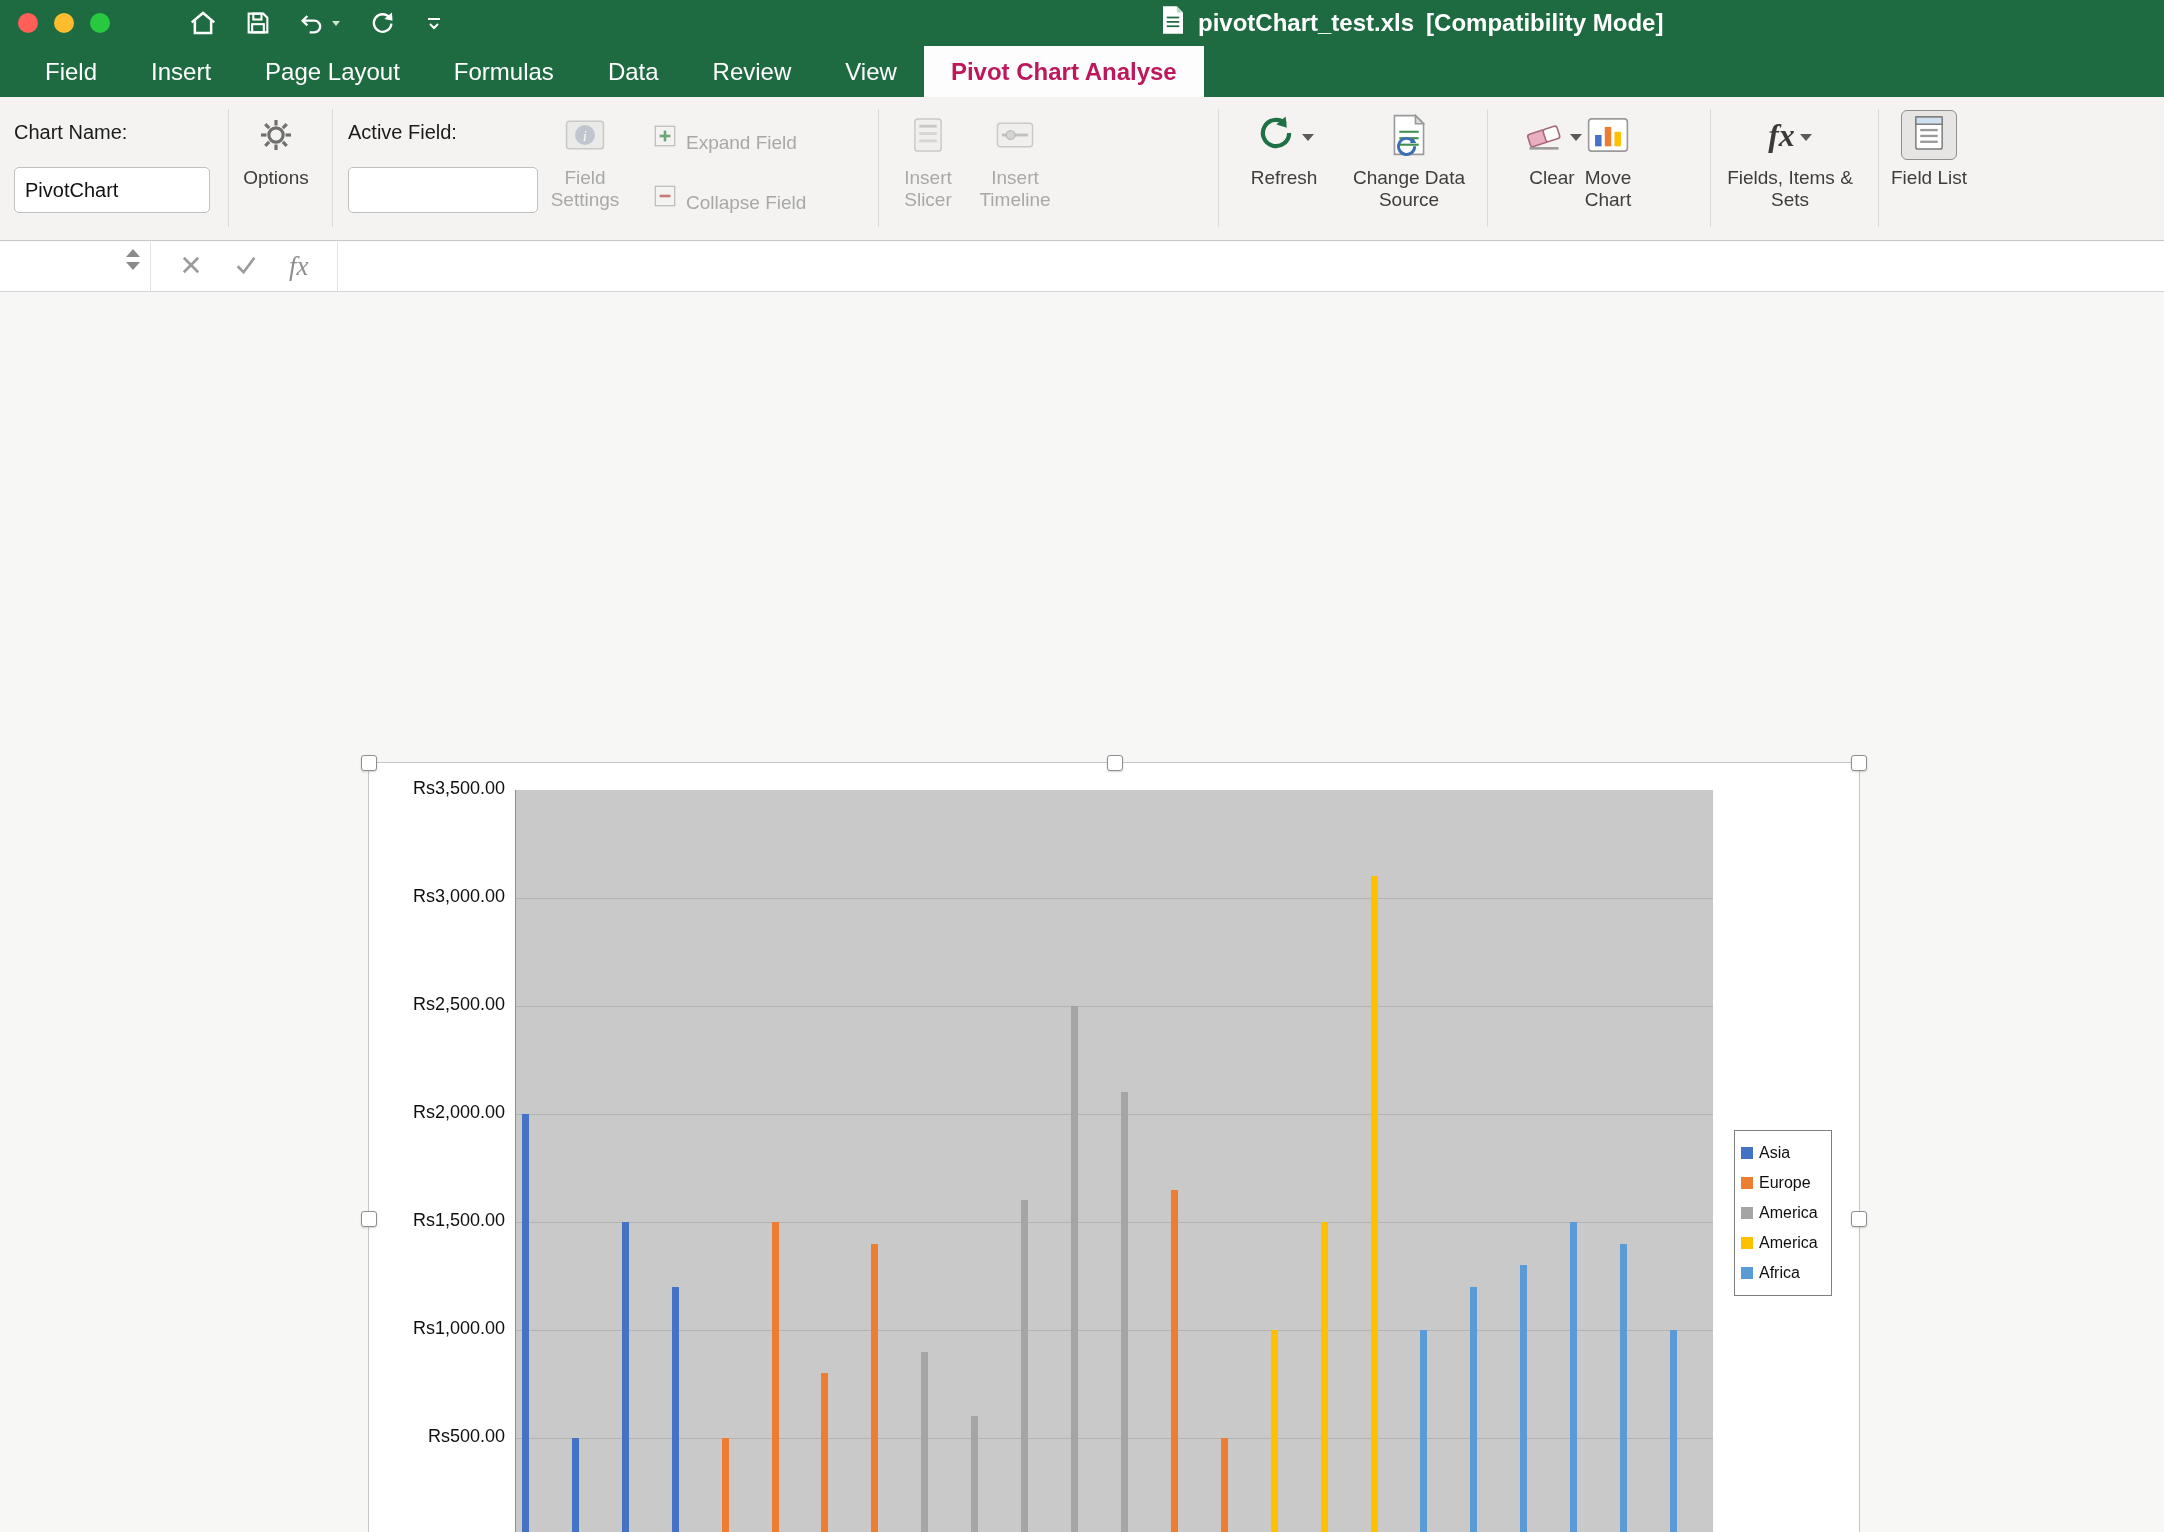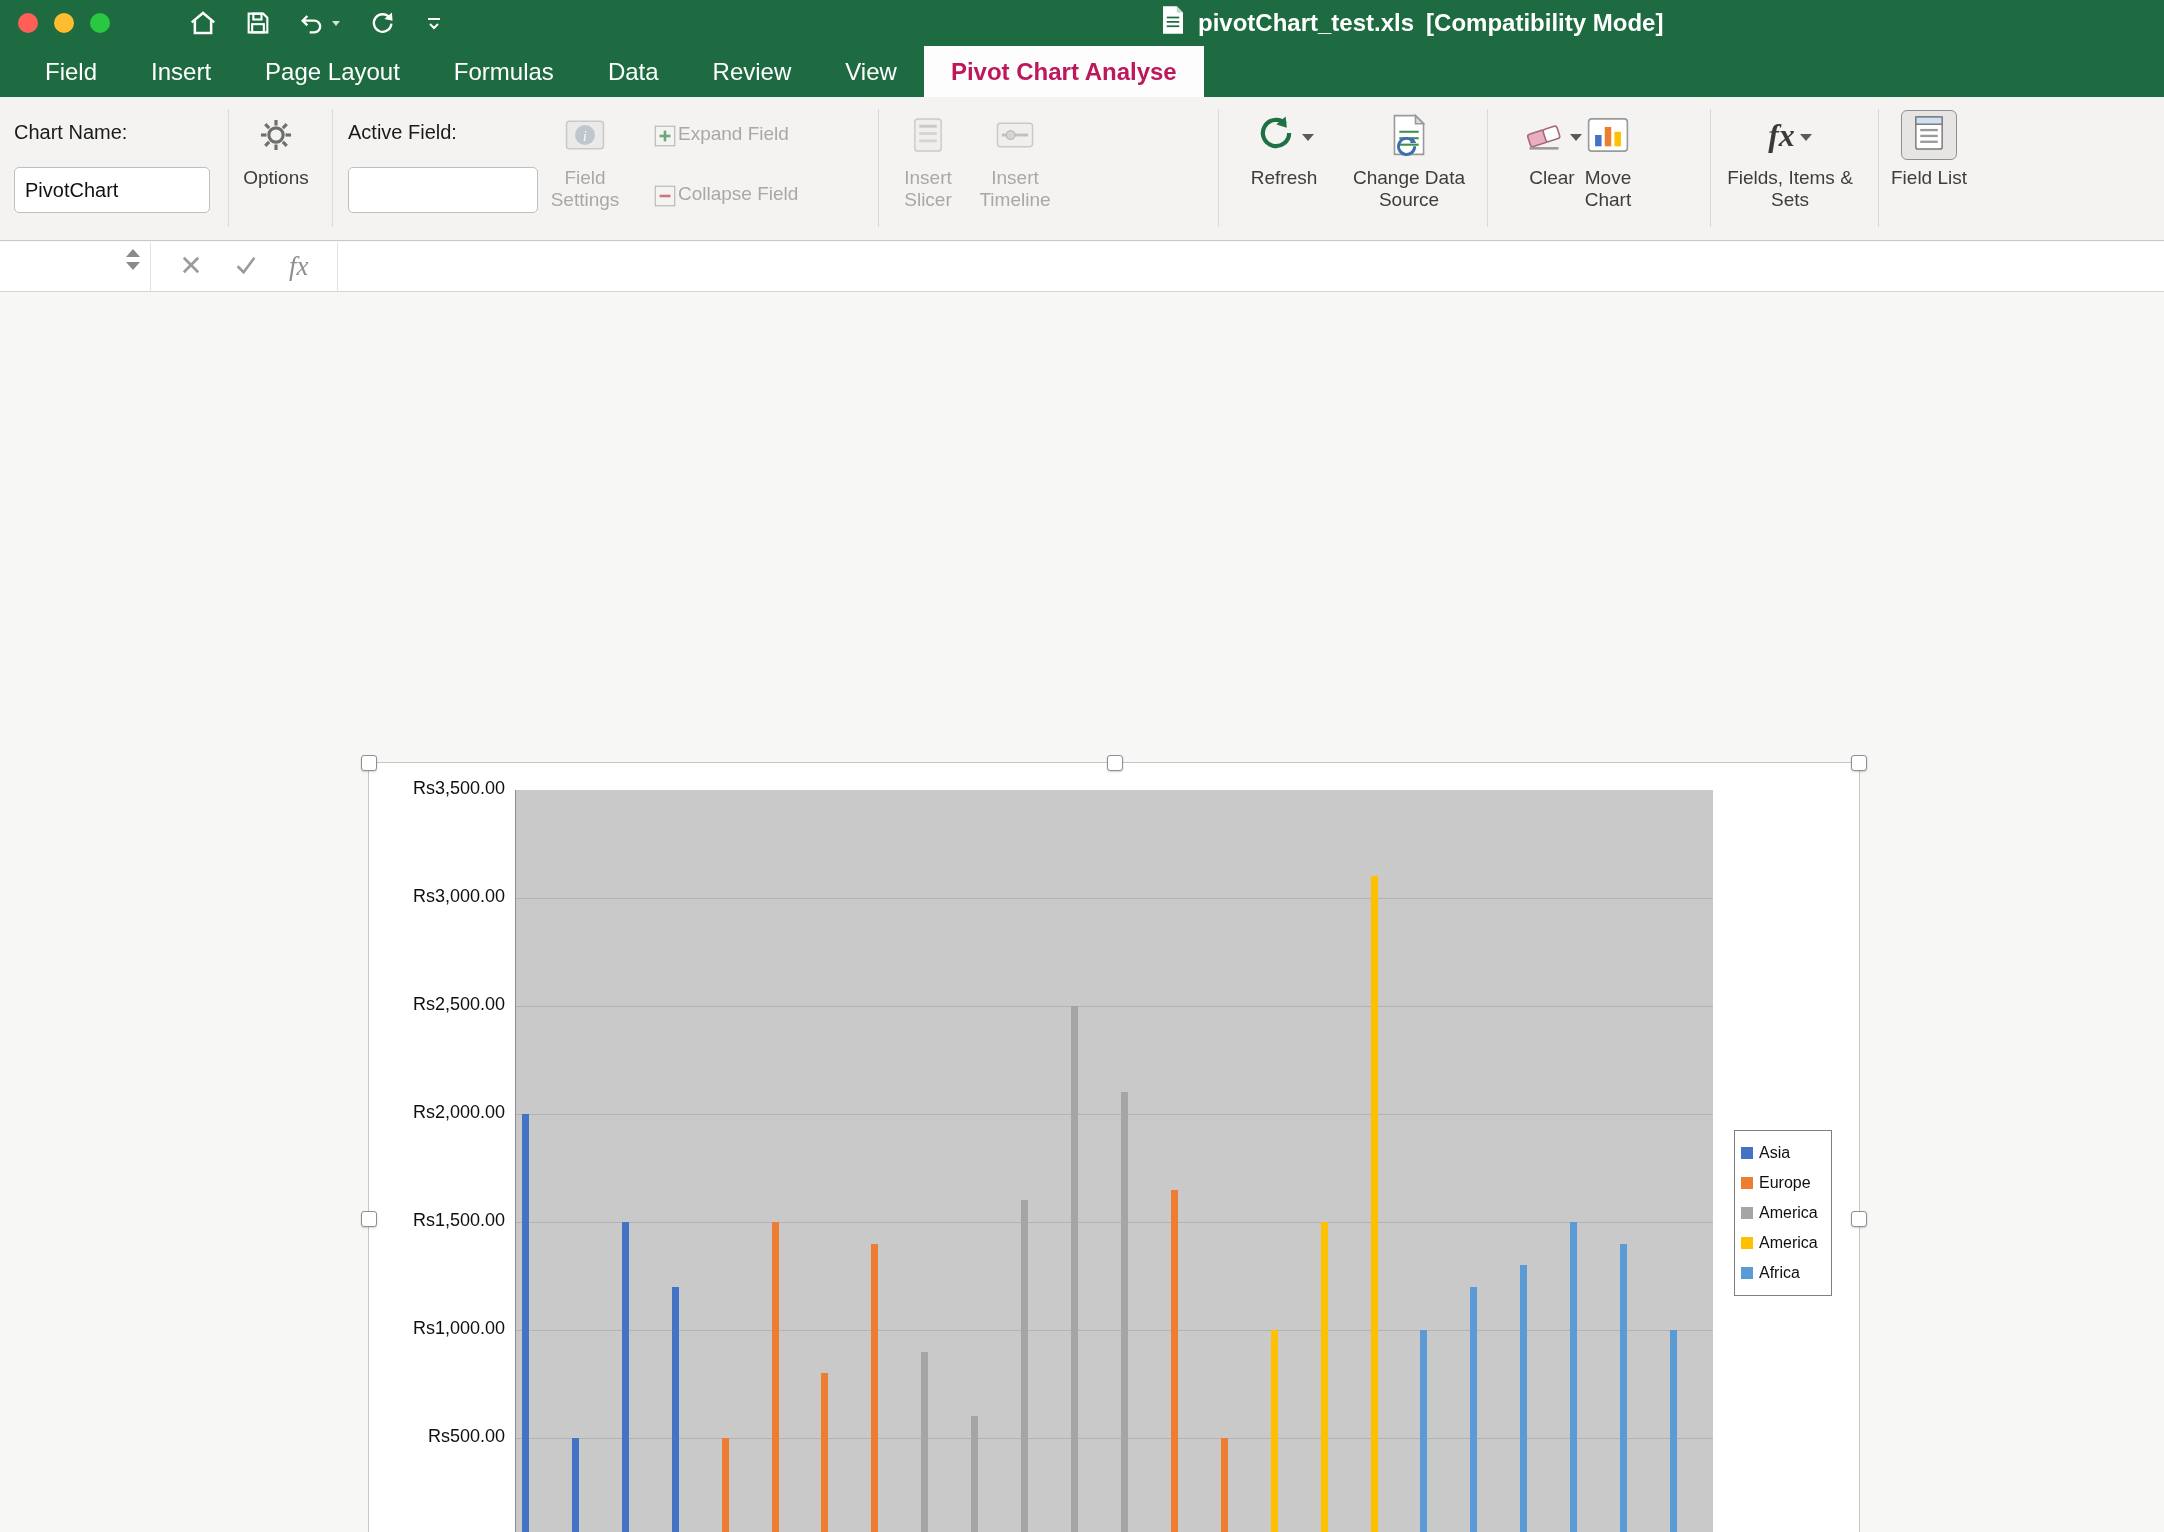--- a/index.html
+++ b/index.html
@@ -25,21 +25,21 @@
   
   .ribbon{position:absolute;left:0;top:97px;width:100%;height:144px;background:#f4f3f1;border-bottom:1px solid #c9c9c9;box-sizing:border-box;}
   .rsep{position:absolute;top:12px;height:118px;width:1px;background:#dadada;}
   .rtextlabel{position:absolute;font-size:20px;color:#1b1b1b;}
   .rinput{position:absolute;height:46px;border:1px solid #bfbfbf;border-radius:5px;background:#fff;font-size:20px;padding:0 10px;box-sizing:border-box;font-family:"Liberation Sans",sans-serif;color:#111;}
   .rbtn{position:absolute;top:10px;display:flex;flex-direction:column;align-items:center;text-align:center;}
   .iconzone{height:56px;display:flex;align-items:center;justify-content:center;gap:5px;}
   .rlabel{margin-top:4px;font-size:19px;line-height:22px;color:#3d3d3d;}
   .rbtn.disabled .rlabel{color:#a8a8a8;}
   .rbtn.disabled .iconzone{opacity:.55;filter:grayscale(.7);}
-  .rsmall{position:absolute;display:flex;align-items:flex-start;font-size:19px;color:#a8a8a8;}
+  .rsmall{position:absolute;display:flex;align-items:flex-end;gap:8px;font-size:19px;color:#a8a8a8;}
   .rsmall .smicon{opacity:.75;}
   .caret{width:0;height:0;border-left:6px solid transparent;border-right:6px solid transparent;border-top:7px solid #5a5a5a;margin-top:4px;}
   .selbox{border:1px solid #8f8f8f;background:#e6e5e3;border-radius:6px;padding:3px 10px;display:flex;align-items:center;justify-content:center;}
   .fxbig{font-family:"Liberation Serif",serif;font-style:italic;font-weight:bold;font-size:32px;color:#3a3a3a;line-height:1;}
 
   
   .formulabar{position:absolute;left:0;top:242px;width:100%;height:50px;background:#fff;border-bottom:1px solid #d5d5d5;display:flex;align-items:center;box-sizing:border-box;}
   .namebox{width:150px;height:100%;position:relative;border-right:1px solid #e2e2e2;}
   .spinner{position:absolute;right:10px;top:7px;display:flex;flex-direction:column;gap:5px;align-items:center;}
   .tri-up{width:0;height:0;border-left:7px solid transparent;border-right:7px solid transparent;border-bottom:8px solid #8a8a8a;}

